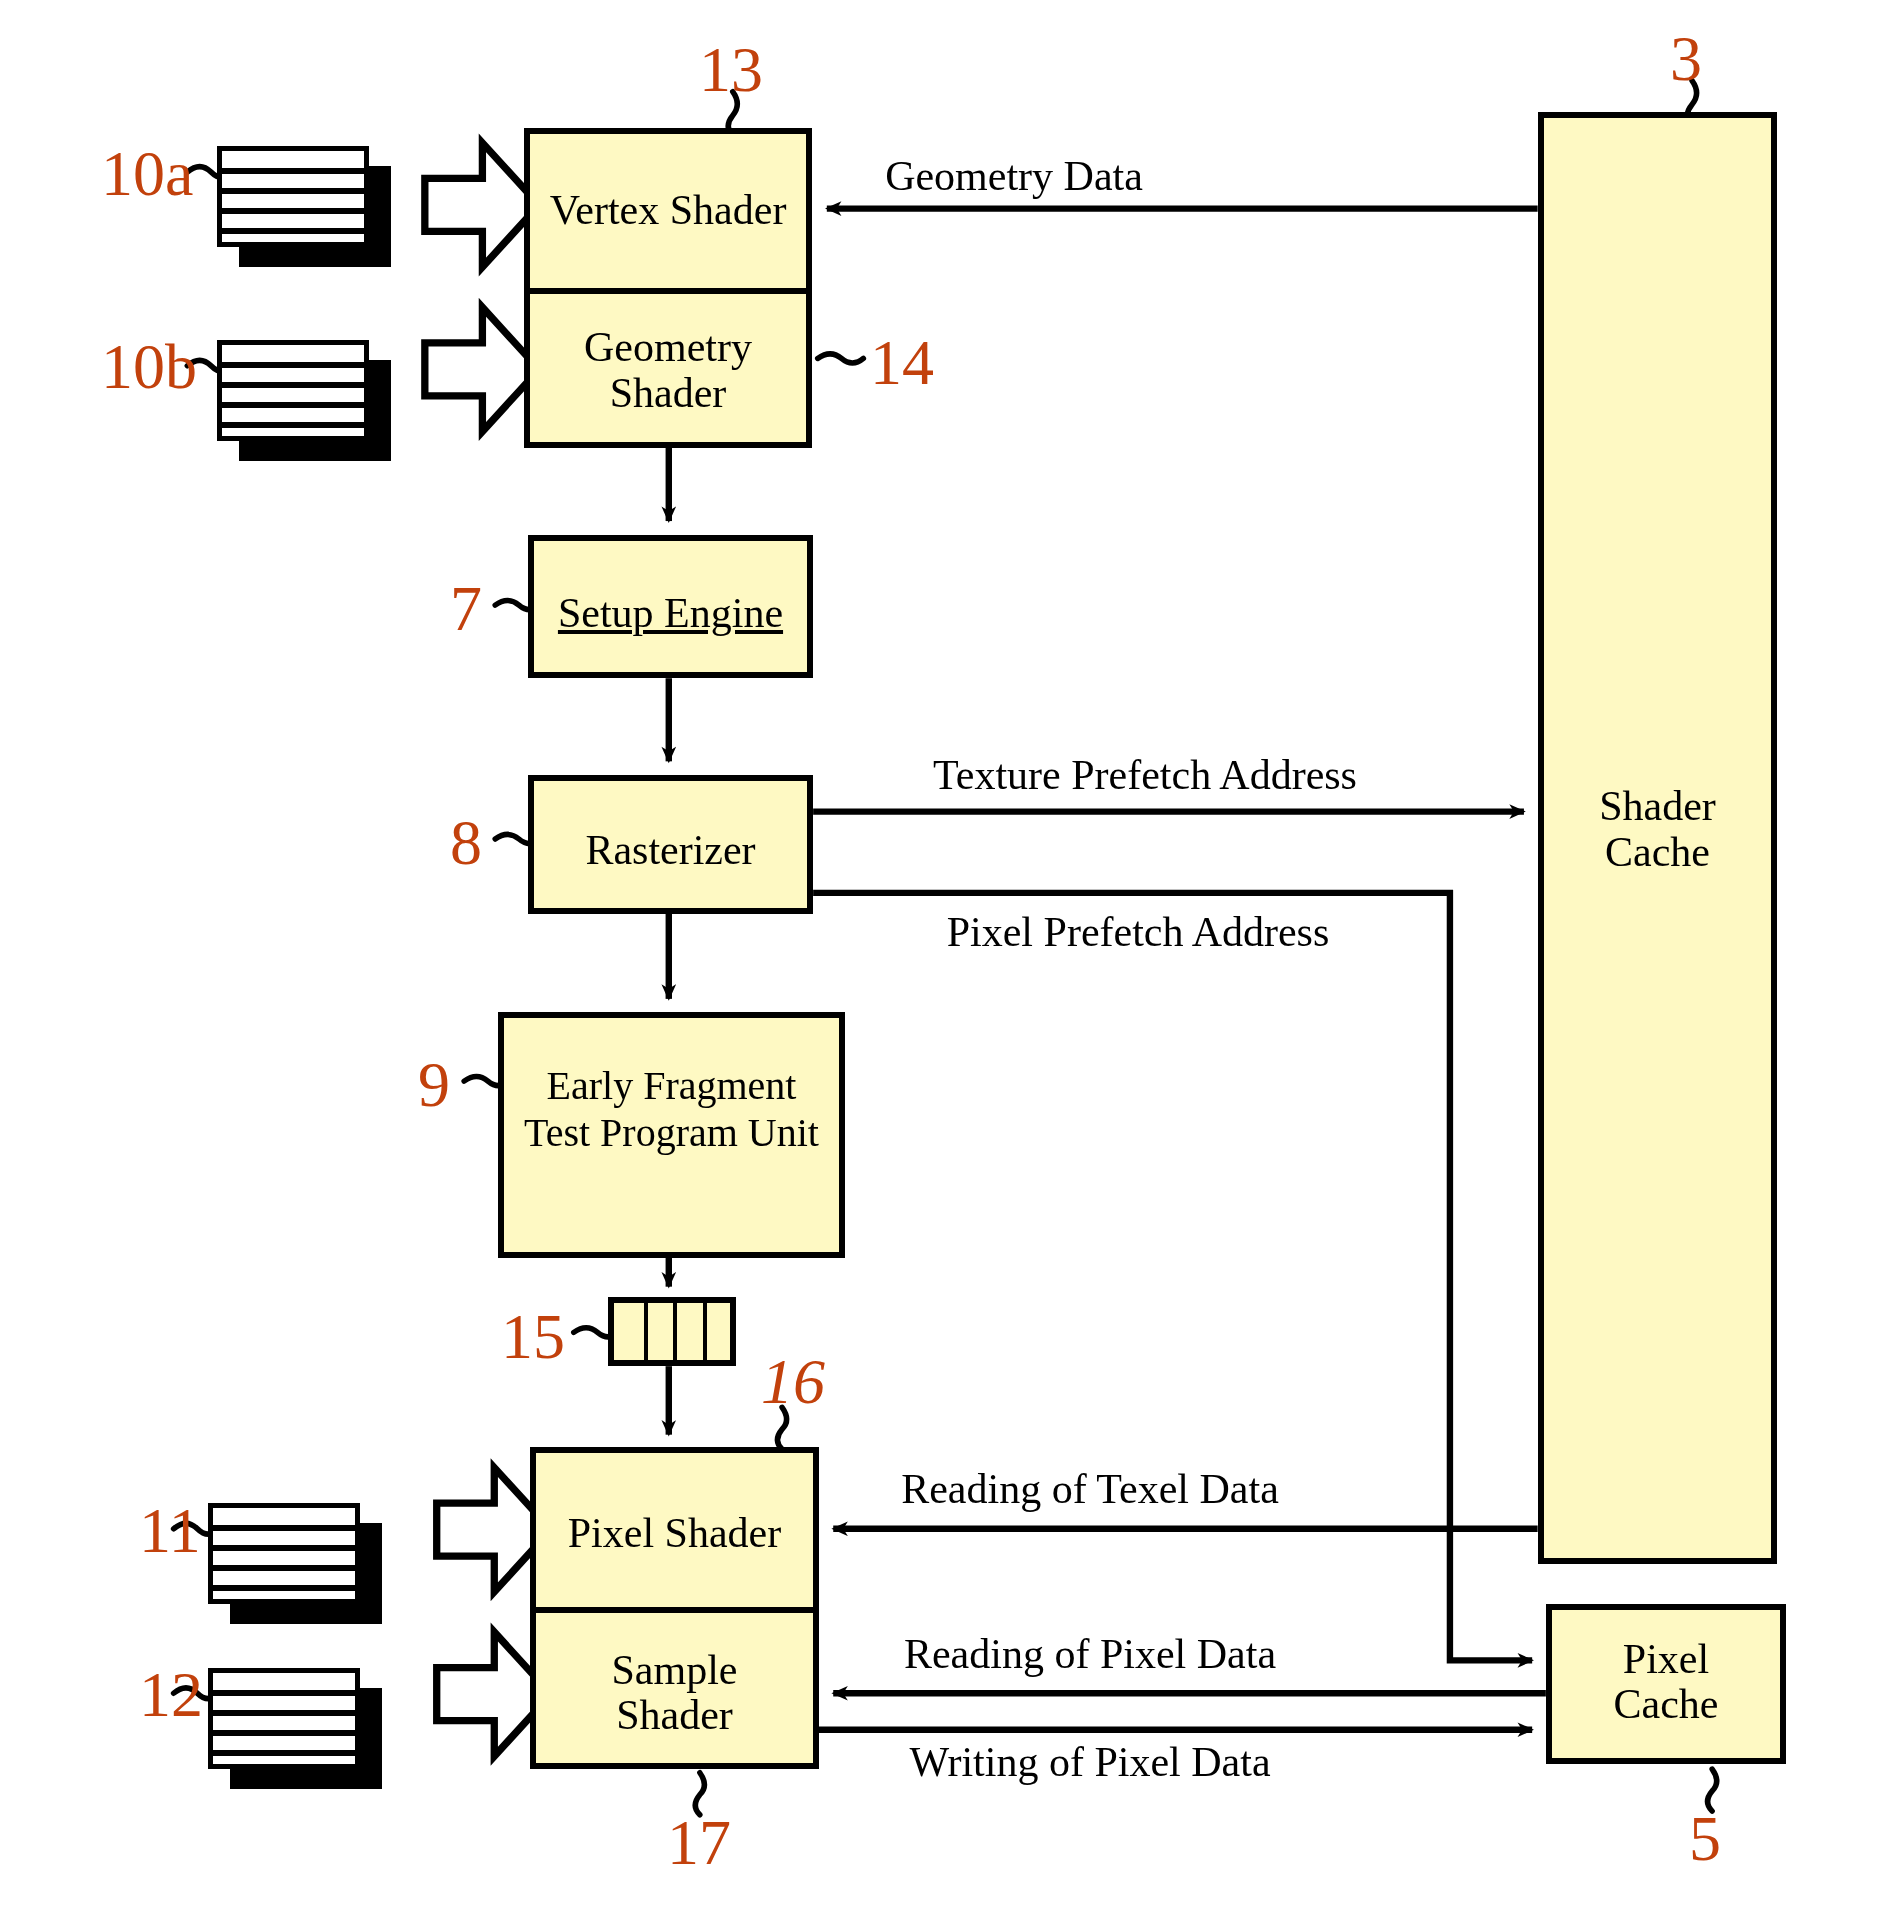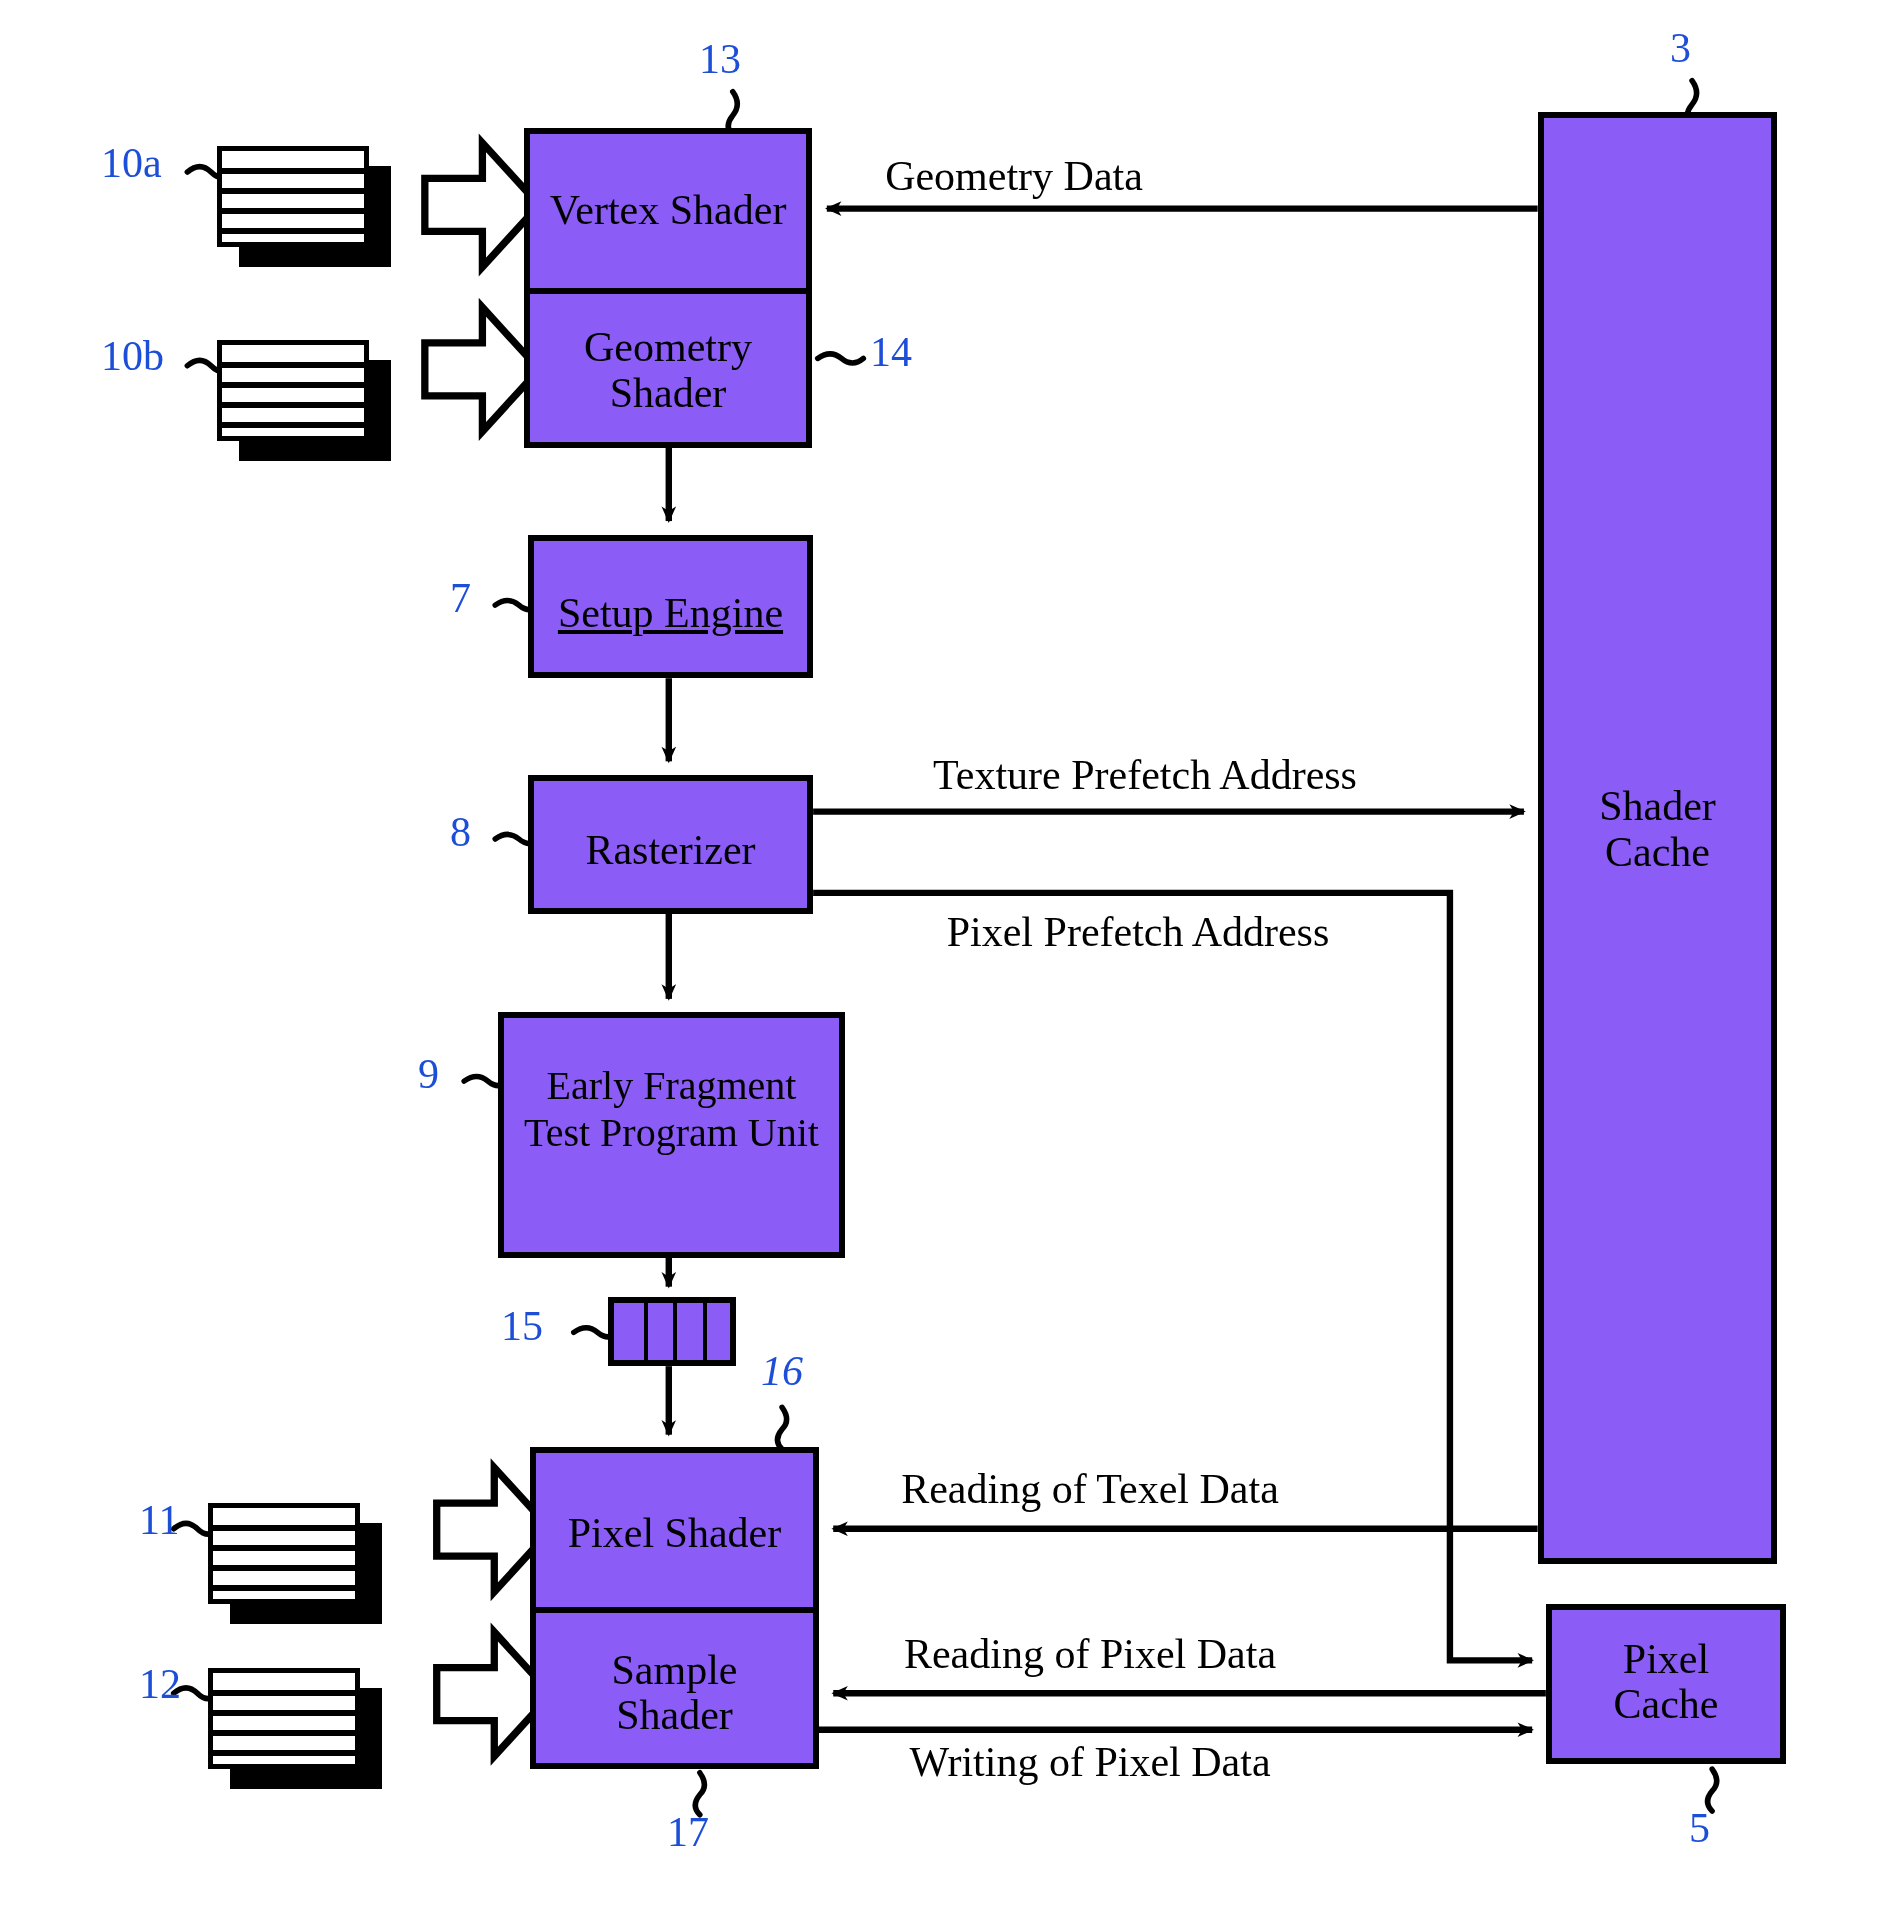--- a/index.html
+++ b/index.html
@@ -1,24 +1,24 @@
 <!DOCTYPE html>
 <html style="font-size:14.6px"><head>
 <meta charset="utf-8">
 <style>
   html,body{margin:0;padding:0;background:#ffffff;}
   body{width:1904px;height:1932px;overflow:hidden;font-family:"Liberation Serif","DejaVu Serif",serif;color:#000;}
   #stage{position:relative;width:1904px;height:1932px;background:#fff;}
 
   
-  .box{position:absolute;border:6.4px solid #000;background:#8b5cf6;box-sizing:border-box;}
+  .box{position:absolute;border:6.4px solid #000;background:#fef9c3;box-sizing:border-box;}
   .boxlabel{position:absolute;left:0;right:0;text-align:center;font-size:42px;line-height:1.12;color:#000;}
 
   
-  .num{position:absolute;font-size:42px;line-height:1;color:#1d4ed8;white-space:nowrap;}
+  .num{position:absolute;font-size:64px;line-height:1;color:#c2410c;white-space:nowrap;}
 
   
   .alabel{position:absolute;font-size:42px;line-height:1;color:#000;white-space:nowrap;}
 
   
   svg.layer{position:absolute;left:0;top:0;width:1904px;height:1932px;overflow:visible;}
 
   
   .stack{position:absolute;}
   .stack .shadow{position:absolute;background:#000;}

